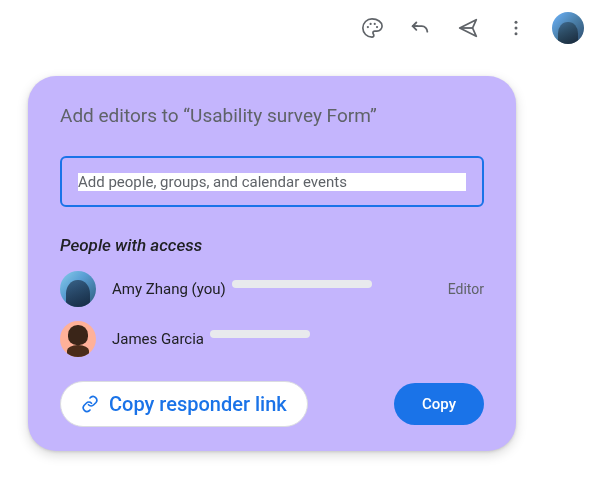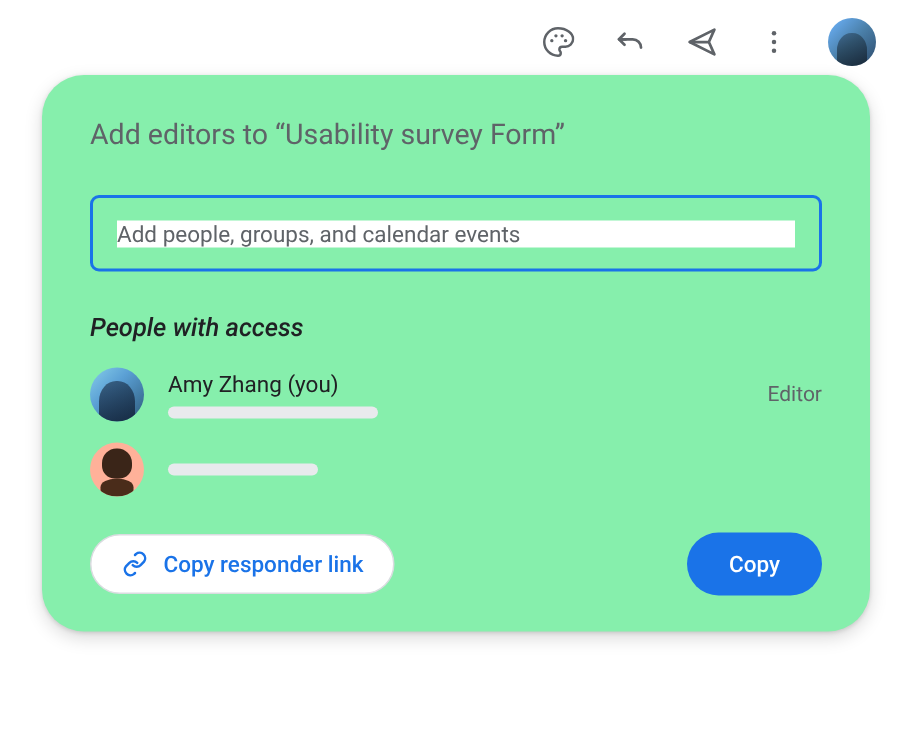--- a/index.html
+++ b/index.html
@@ -46,23 +46,23 @@
       top: 30%;
       left: 20%;
       width: 60%;
       height: 70%;
       background: linear-gradient(180deg, rgba(0,0,0,0.3) 0%, rgba(0,0,0,0.5) 100%);
       border-radius: 50% 50% 0 0;
     }
     .dialog {
       position: absolute;
       left: 28px;
-      top: 50px;
-      width: 552px;
-      background: #86efac;
+      top: 76px;
+      width: 488px;
+      background: #c4b5fd;
       border-radius: 28px;
       box-shadow: 0 1px 3px rgba(0,0,0,0.12), 0 4px 12px rgba(0,0,0,0.15);
       padding: 28px 32px 24px 32px;
     }
     .dialog-title {
       font-size: 19px;
       color: #5f6368;
       font-weight: 400;
       margin-bottom: 28px;
     }
@@ -137,21 +137,21 @@
       bottom: 0;
       left: 20%;
       width: 60%;
       height: 32%;
       background: #4a2c1a;
       border-radius: 50% 50% 0 0;
     }
     .person-info {
       flex: 1;
       display: flex;
-      flex-direction: column;
+      flex-direction: row;
       gap: 6px;
     }
     .person-name {
       font-size: 15px;
       color: #202124;
       font-weight: 400;
     }
     .person-sub {
       width: 140px;
       height: 8px;
@@ -174,21 +174,21 @@
     }
     .copy-link-btn {
       display: flex;
       align-items: center;
       gap: 10px;
       padding: 10px 20px;
       border: 1px solid #dadce0;
       border-radius: 24px;
       background: #fff;
       color: #1a73e8;
-      font-size: 15px;
+      font-size: 20px;
       font-weight: 500;
       cursor: pointer;
       font-family: inherit;
     }
     .done-btn {
       padding: 12px 28px;
       border: none;
       border-radius: 24px;
       background: #1a73e8;
       color: #fff;
@@ -252,20 +252,21 @@
     <div class="person-info">
       <div class="person-name">Amy Zhang (you)</div>
       <div class="person-sub"></div>
     </div>
     <div class="person-role">Editor</div>
   </div>
 
   <div class="person-row">
     <div class="avatar avatar-2"></div>
     <div class="person-info">
+      <div class="person-name">James Garcia</div>
       <div class="person-sub short"></div>
     </div>
   </div>
 
   <div class="dialog-footer">
     <button class="copy-link-btn">
       <span class="link-icon">
         <svg width="18" height="18" viewBox="0 0 24 24" fill="none" stroke="#1a73e8" stroke-width="2.2">
           <path d="M10 13a5 5 0 0 0 7 0l3-3a5 5 0 0 0-7-7l-1 1" stroke-linecap="round"></path>
           <path d="M14 11a5 5 0 0 0-7 0l-3 3a5 5 0 0 0 7 7l1-1" stroke-linecap="round"></path>

